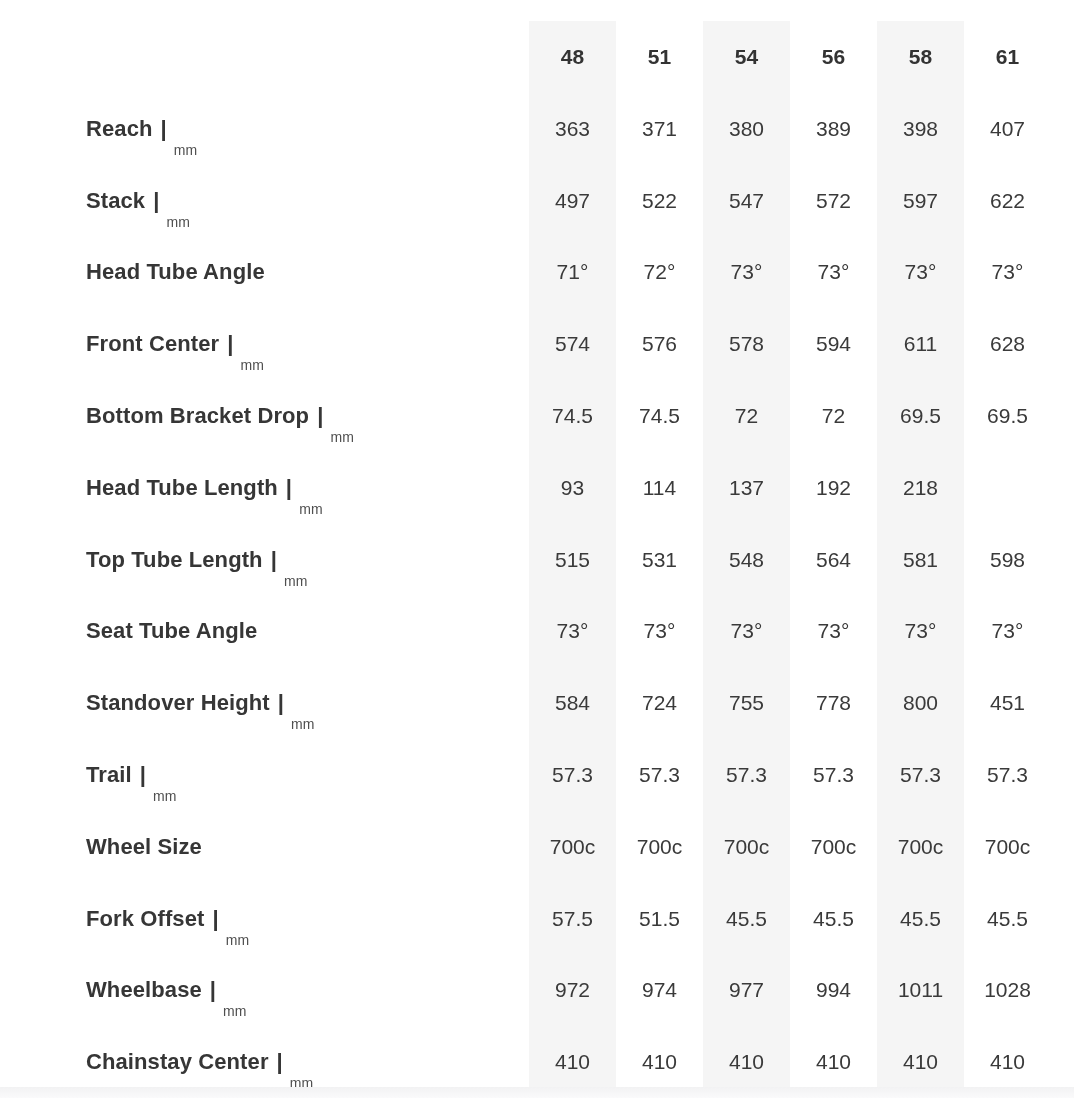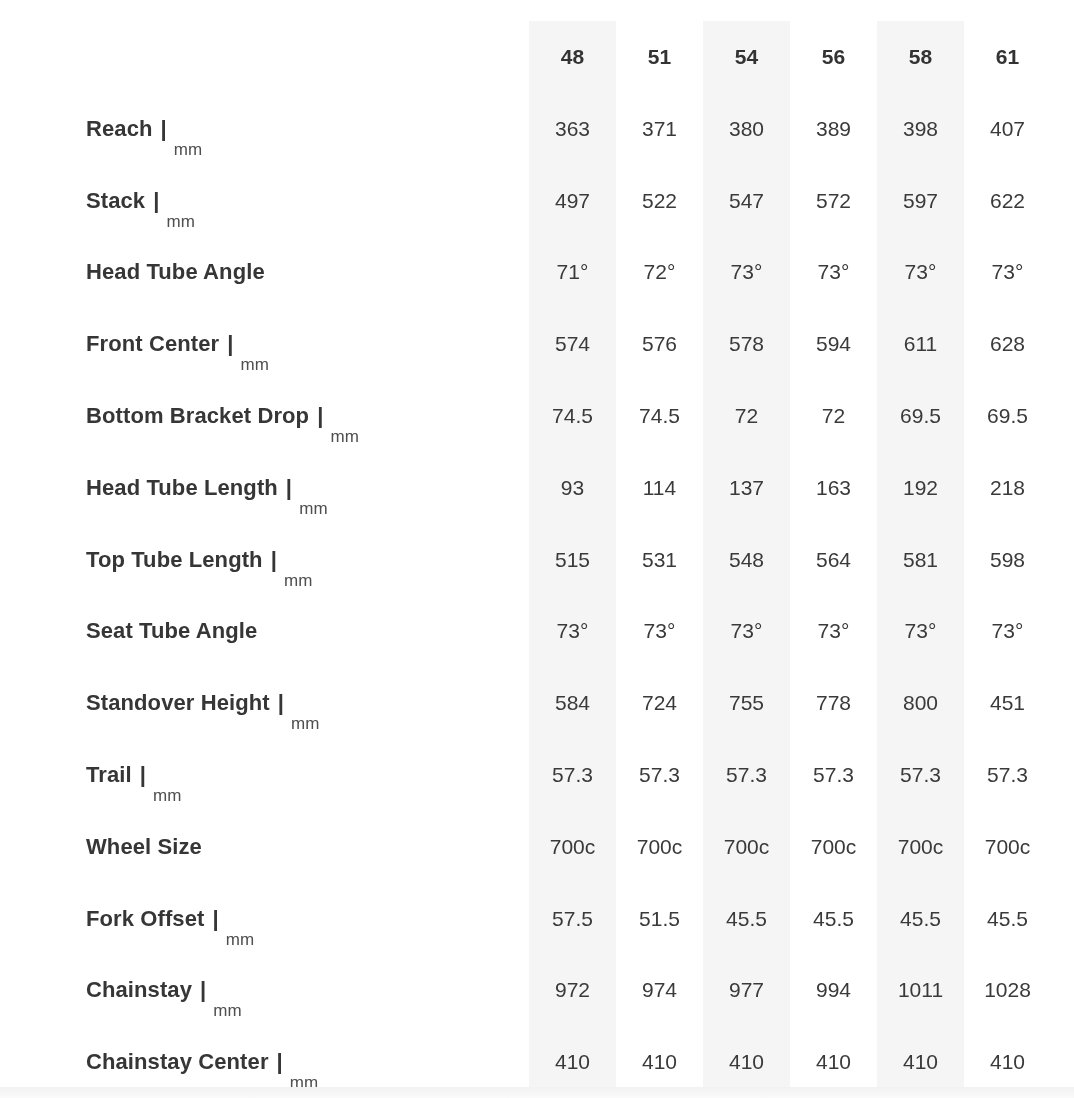--- a/index.html
+++ b/index.html
@@ -45,21 +45,21 @@
     letter-spacing: 0.1px;
     white-space: nowrap;
   }
   .label-cell .pipe {
     font-weight: 700;
     color: #363636;
     padding: 0 7px 0 8px;
   }
   .label-cell .unit {
     font-weight: 400;
-    font-size: 17px;
+    font-size: 14px;
     color: #4f4f4f;
     margin-top: 42px;
   }
   .col {
     justify-content: center;
     font-size: 21px;
     color: #3a3a3a;
     text-align: center;
   }
   
@@ -166,21 +166,20 @@
       </div>
       <div class="grid data-row">
         <div class="cell label-cell">
           <span>Head Tube Length</span>
           <span class="pipe">|</span>
           <span class="unit">mm</span>
         </div>
         <div class="cell col">93</div>
         <div class="cell col">114</div>
         <div class="cell col">137</div>
-        <div class="cell col">163</div>
         <div class="cell col">192</div>
         <div class="cell col">218</div>
         <div class="cell"></div>
       </div>
       <div class="grid data-row">
         <div class="cell label-cell">
           <span>Top Tube Length</span>
           <span class="pipe">|</span>
           <span class="unit">mm</span>
         </div>
@@ -253,21 +252,21 @@
         <div class="cell col">57.5</div>
         <div class="cell col">51.5</div>
         <div class="cell col">45.5</div>
         <div class="cell col">45.5</div>
         <div class="cell col">45.5</div>
         <div class="cell col">45.5</div>
         <div class="cell"></div>
       </div>
       <div class="grid data-row">
         <div class="cell label-cell">
-          <span>Chainstay</span>
+          <span>Wheelbase</span>
           <span class="pipe">|</span>
           <span class="unit">mm</span>
         </div>
         <div class="cell col">972</div>
         <div class="cell col">974</div>
         <div class="cell col">977</div>
         <div class="cell col">994</div>
         <div class="cell col">1011</div>
         <div class="cell col">1028</div>
         <div class="cell"></div>

